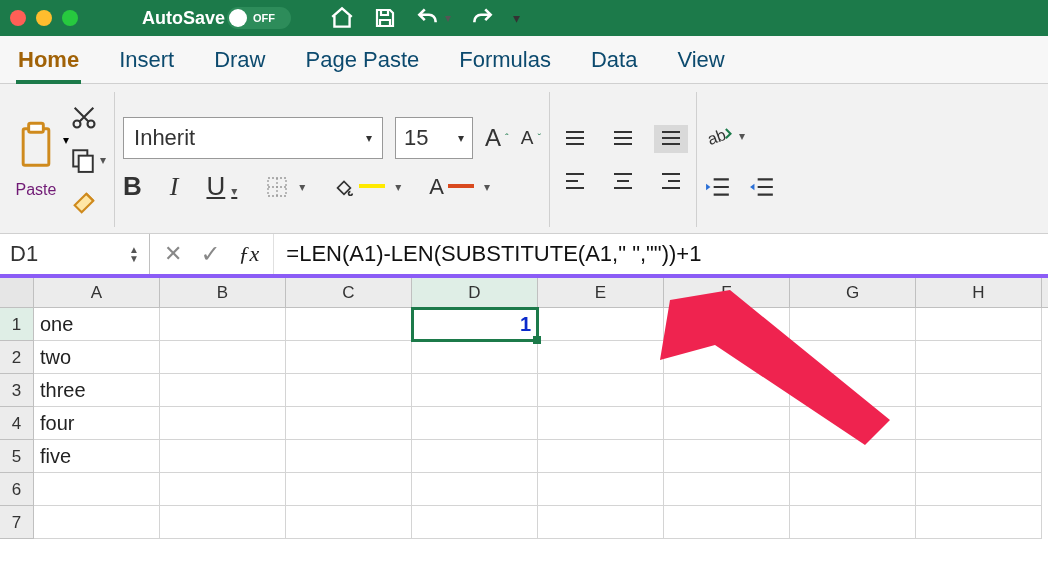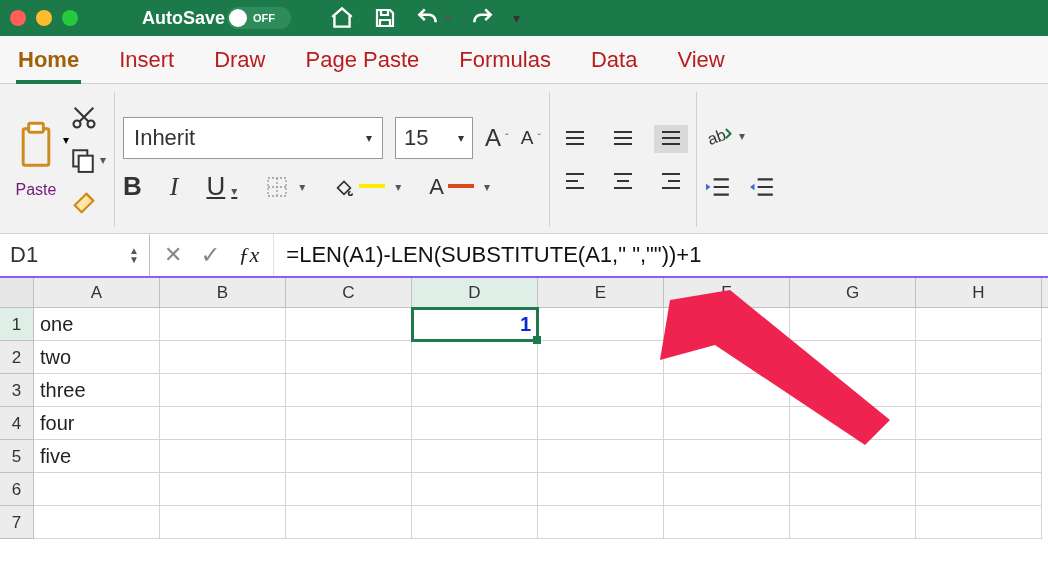--- a/index.html
+++ b/index.html
@@ -16,21 +16,21 @@
 .toggle { width: 64px; height: 22px; border-radius: 11px; background: #2d8c5a; display: flex; align-items: center; position: relative; }
 .toggle .knob { width: 18px; height: 18px; border-radius: 50%; background: #fff; margin-left: 2px; }
 .toggle .lbl { position: absolute; right: 16px; color: #fff; font-size: 11px; font-weight: 700; }
 .qat { display: flex; align-items: center; gap: 18px; margin-left: 26px; color: #fff; }
 .qat svg, .qat .chev { color: #fff; }
 .qat .group { display: flex; align-items: center; gap: 6px; }
 .chev { font-size: 12px; }
 
 
 .tabs { height: 48px; display: flex; align-items: flex-end; gap: 40px; padding: 0 18px; background: #f7f7f7; border-bottom: 1px solid #d0d0d0; }
-.tabs .tab { font-size: 22px; color: #b91c1c; padding-bottom: 10px; cursor: pointer; }
+.tabs .tab { font-size: 22px; color: #0c4a6e; padding-bottom: 10px; cursor: pointer; }
 .tabs .tab.active { font-weight: 700; color: #a16207; position: relative; }
 .tabs .tab.active::after { content: ""; position: absolute; left: -2px; right: -2px; bottom: -1px; height: 4px; background: #1c7a4a; }
 
 
 .ribbon { height: 150px; background: #f2f2f2; border-bottom: 1px solid #d0d0d0; display: flex; align-items: stretch; padding: 8px 6px 6px 6px; }
 .group { display: flex; flex-direction: column; padding: 0 8px; border-right: 1px solid #d0d0d0; }
 .group.noborder { border-right: none; }
 .group-row { display: flex; align-items: center; gap: 12px; }
 .group-row + .group-row { margin-top: 12px; }
 .big { display: flex; flex-direction: column; align-items: center; gap: 4px; }
@@ -42,21 +42,21 @@
 .fontbtns { display: flex; align-items: center; gap: 28px; font-size: 26px; color: #333; }
 .small-chev::after { content: "▾"; font-size: 12px; color: #555; margin-left: 6px; }
 .align-grid { display: grid; grid-template-columns: repeat(3, 34px); grid-template-rows: repeat(2, 28px); gap: 14px 14px; }
 .alignbtn { border: 1px solid transparent; display: flex; align-items: center; justify-content: center; }
 .alignbtn.active { background: #d9d9d9; }
 .wrapbtn svg { display: block; }
 .ind-row { display: flex; gap: 18px; }
 .color-under { width: 26px; height: 4px; display: block; margin-top: -2px; }
 
 
-.formulabar { height: 44px; display: flex; align-items: stretch; border-bottom: 2px solid #8b5cf6; background: #fff; }
+.formulabar { height: 44px; display: flex; align-items: stretch; border-bottom: 4px solid #8b5cf6; background: #fff; }
 .namebox { width: 150px; border-right: 1px solid #c0c0c0; display: flex; align-items: center; justify-content: space-between; padding: 0 10px; font-size: 22px; color: #333; }
 .namebox .spin { display: flex; flex-direction: column; font-size: 10px; line-height: 9px; color: #555; }
 .fxctrl { display: flex; align-items: center; gap: 18px; padding: 0 14px; color: #888; border-right: 1px solid #e0e0e0; }
 .fxctrl .fx { font-style: italic; font-family: Georgia, serif; font-size: 22px; color: #222; }
 .formula-input { flex: 1; display: flex; align-items: center; padding: 0 12px; font-size: 22px; color: #111; }
 
 
 .sheet { position: relative; }
 .colheaders { display: flex; height: 30px; background: #ececec; border-bottom: 1px solid #c0c0c0; }
 .corner { width: 34px; border-right: 1px solid #c0c0c0; background: #e6e6e6; }

